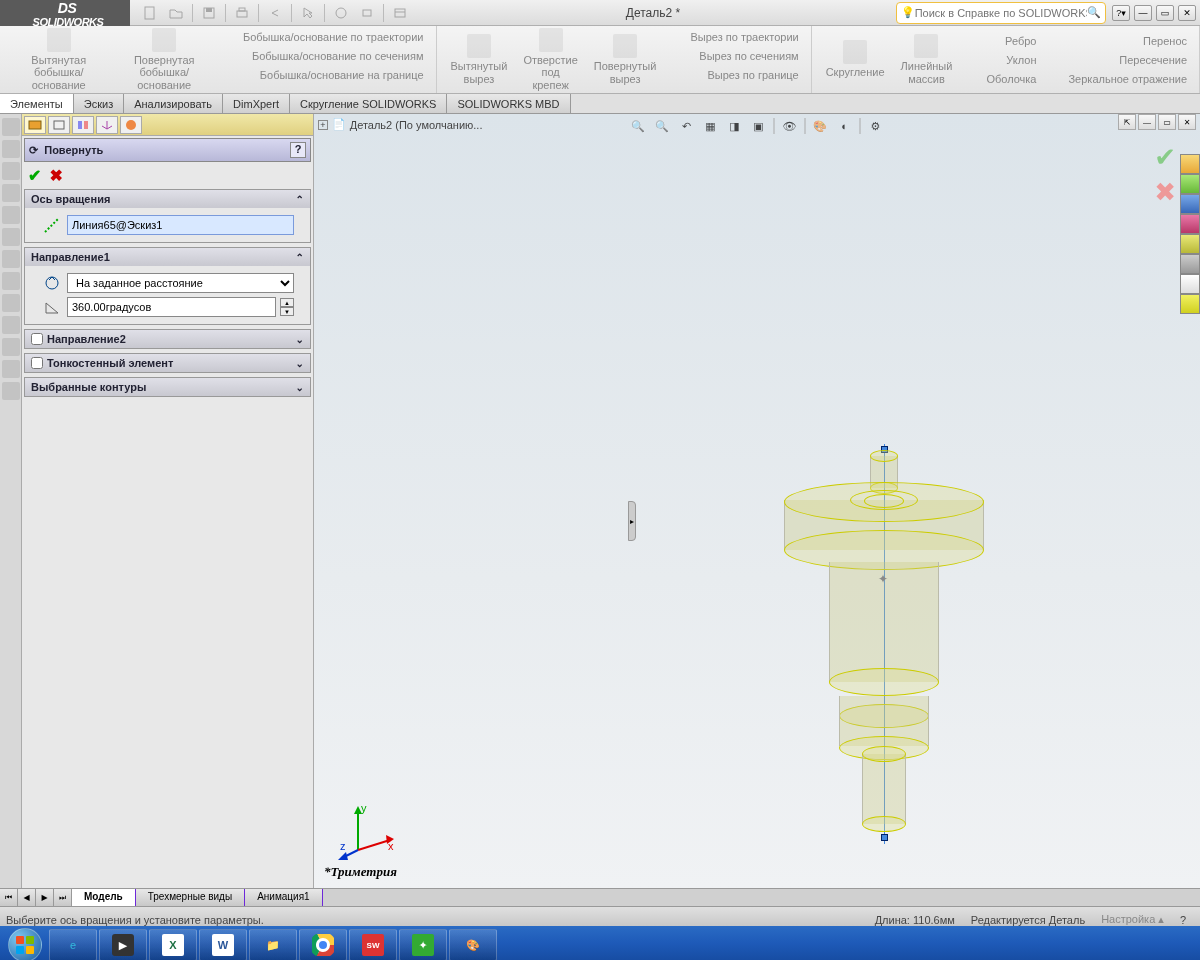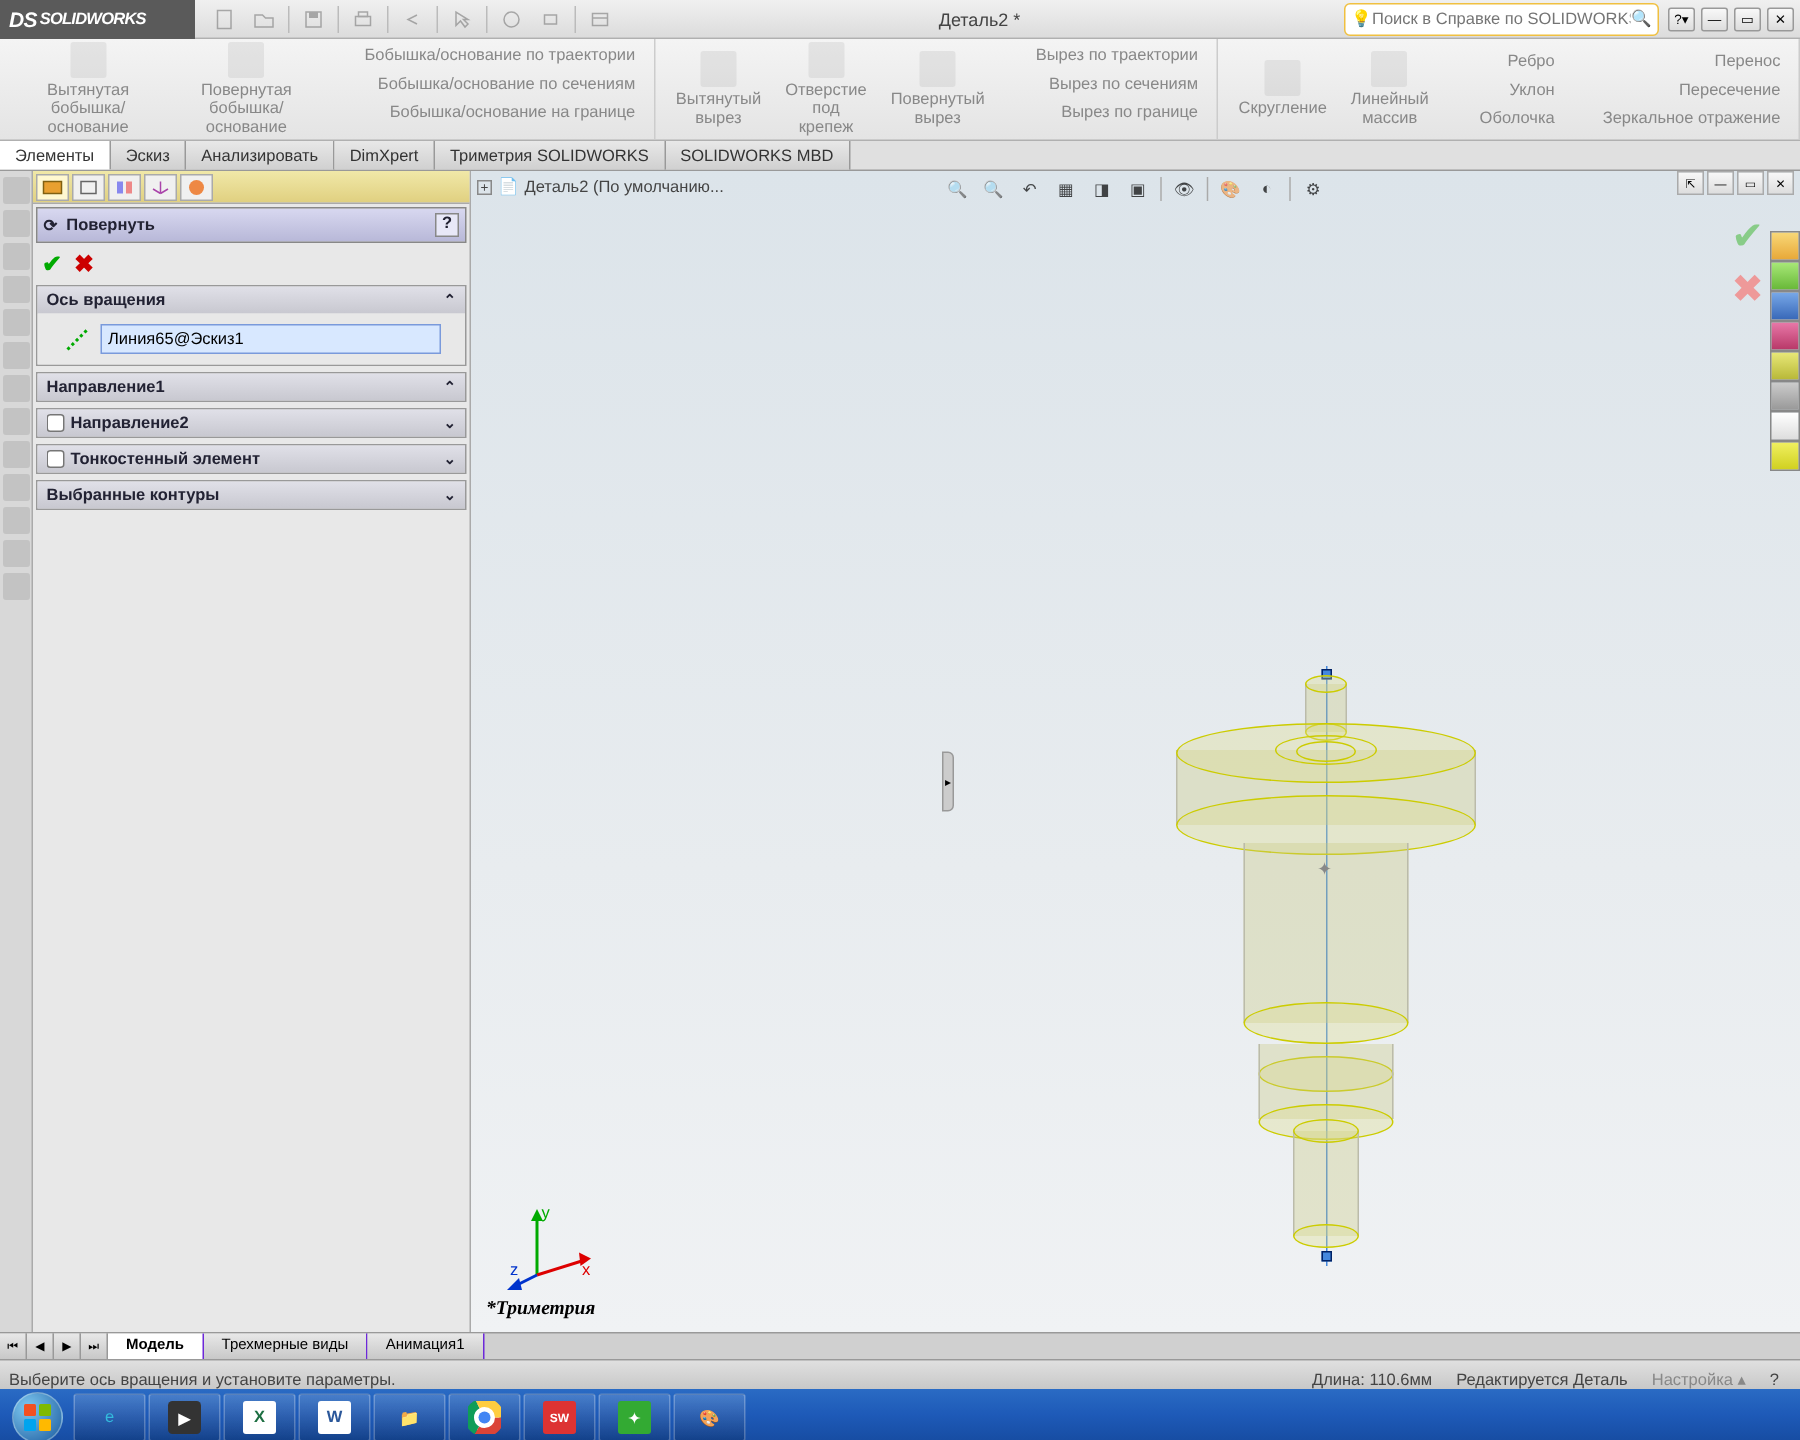--- a/index.html
+++ b/index.html
@@ -1,20 +1,20 @@
 <!DOCTYPE html>
 <html><head>
 <meta charset="utf-8">
 <style>
 * { box-sizing: border-box; margin: 0; padding: 0; font-family: Tahoma, Arial, sans-serif; font-size: 11px; }
 body { width: 1200px; height: 960px; background: #e8e8e8; overflow: hidden; position: relative; }
 
 
 .titlebar { height: 26px; background: linear-gradient(#f0f0f0,#dcdcdc); display: flex; align-items: center; border-bottom: 1px solid #b0b0b0; }
-.logo { width: 130px; height: 26px; background: #5a5a5a; color: #fff; font-weight: bold; font-style: italic; font-size: 12px; display: flex; align-items: center; padding-left: 6px; letter-spacing: -0.5px; }
+.logo { width: 130px; height: 26px; background: #5a5a5a; color: #fff; font-weight: bold; font-style: italic; font-size: 12px; display: flex; align-items: center; padding-left: 6px; letter-spacing: -0.5px; flex-direction: column; }
 .logo-icon { color: #fff; font-size: 14px; margin-right: 2px; }
 .qat { display: flex; align-items: center; gap: 6px; margin-left: 10px; }
 .qat-btn { width: 20px; height: 20px; opacity: 0.5; display:flex; align-items:center; justify-content:center; }
 .qat-sep { width:1px; height:18px; background:#bbb; }
 .title-center { flex: 1; text-align: center; color: #444; font-size: 12px; }
 .search-box { width: 210px; height: 22px; border: 1px solid #f0c040; border-radius: 4px; background: #fff; display: flex; align-items: center; padding: 0 4px; margin-right: 6px; }
 .search-box input { border: none; outline: none; flex: 1; font-size: 11px; color: #888; }
 .titlebar-end { display: flex; align-items: center; gap: 4px; margin-right: 4px; }
 .win-btn { width: 18px; height: 16px; border: 1px solid #999; background: linear-gradient(#f8f8f8,#ddd); border-radius: 2px; display:flex; align-items:center; justify-content:center; font-size:9px; }
 
@@ -321,21 +321,21 @@
     </div>
   </div>
   <div style="flex:1"></div>
 </div>
 
 <div class="cmdtabs">
   <div class="cmdtab active">Элементы</div>
   <div class="cmdtab">Эскиз</div>
   <div class="cmdtab">Анализировать</div>
   <div class="cmdtab">DimXpert</div>
-  <div class="cmdtab">Триметрия SOLIDWORKS</div>
+  <div class="cmdtab">Скругление SOLIDWORKS</div>
   <div class="cmdtab">SOLIDWORKS MBD</div>
 </div>
 
 <div class="main">
   <div class="left-rail">
     <div class="rbtn">
         <div class="ph-icon" style="color:#666"></div>
       </div>
     <div class="rbtn">
         <div class="ph-icon" style="color:#666"></div>
@@ -429,20 +429,43 @@
           <input class="pm-input" value="Линия65@Эскиз1" style="">
         </div>
       </div>
     </div>
 
     <div class="pm-section">
       <div class="pm-sec-head">
           <span>Направление1</span>
           <span class="chev">⌃</span>
         </div>
+      <div class="pm-sec-body">
+        <div class="pm-row">
+          <div class="pm-icon">
+              <svg width="18" height="18">
+                <circle cx="9" cy="9" r="6" fill="none" stroke="#048"></circle>
+                <path d="M9 3 L6 6 M9 3 L12 6" stroke="#048" fill="none"></path>
+              </svg>
+            </div>
+          <select class="pm-select"><option>На заданное расстояние</option></select>
+        </div>
+        <div class="pm-row">
+          <div class="pm-icon">
+              <svg width="18" height="18">
+                <path d="M3 15 L15 15 L3 5 z" fill="none" stroke="#666"></path>
+              </svg>
+            </div>
+          <input class="pm-select" style="background: rgb(255, 255, 255);" value="360.00градусов">
+          <div class="pm-spin">
+              <button>▲</button>
+              <button>▼</button>
+            </div>
+        </div>
+      </div>
     </div>
 
     <div class="pm-section collapsed">
       <div class="pm-sec-head">
           <input type="checkbox" class="pm-check" style="">
           <span style="margin-left:4px">Направление2</span>
           <span class="chev">⌄</span>
         </div>
     </div>
 

